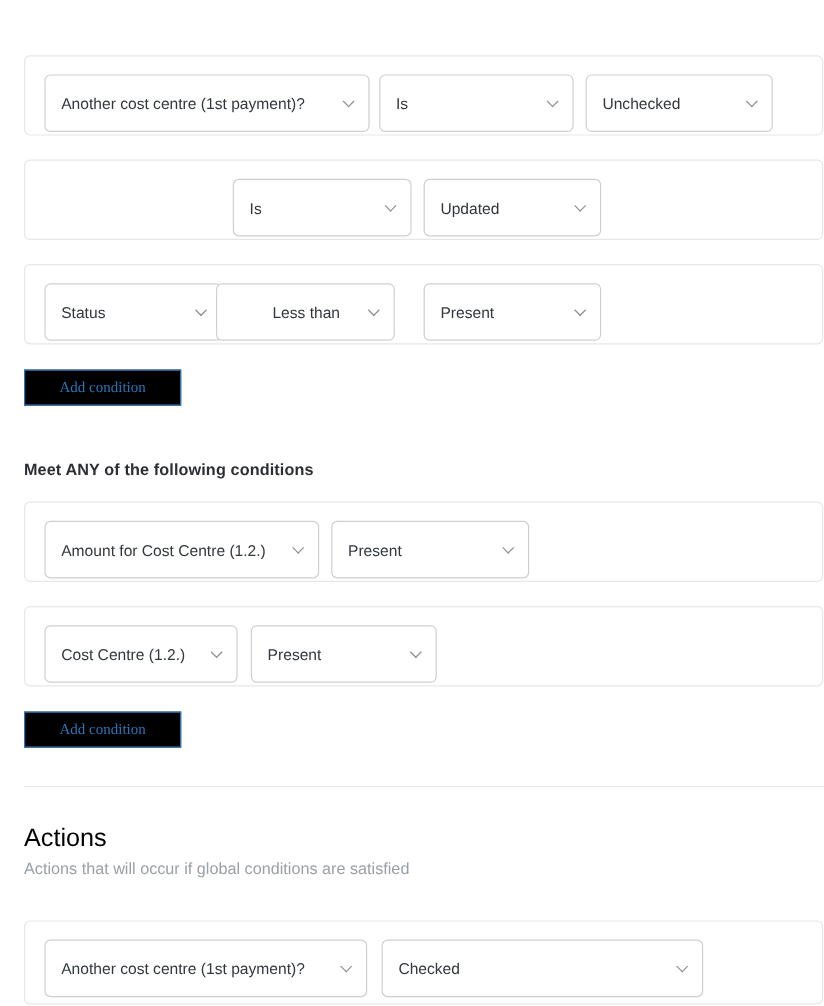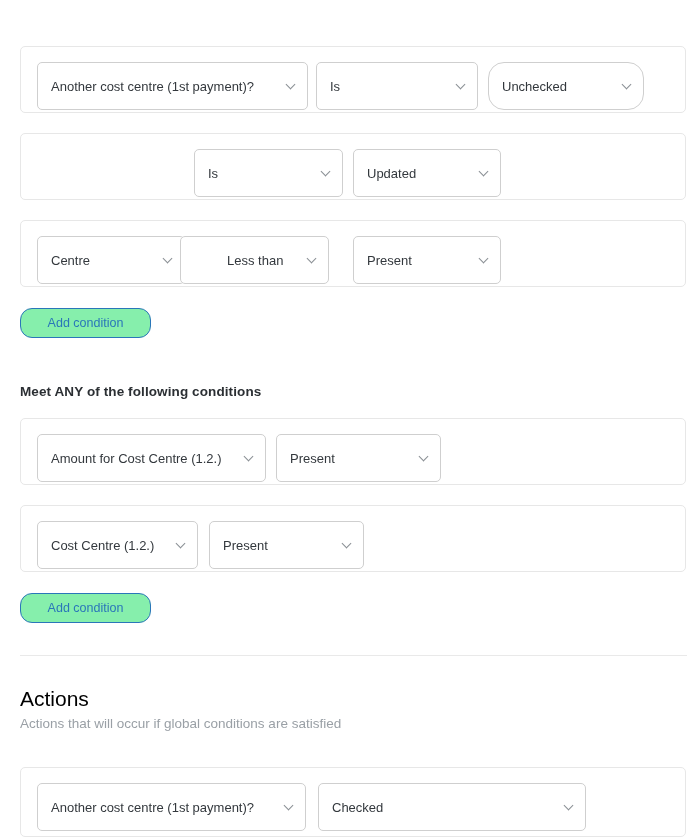--- a/index.html
+++ b/index.html
@@ -31,22 +31,22 @@
   .select .label{
     font-size:13px;color:var(--text-dark);white-space:nowrap;overflow:hidden;
   }
   .chevron{
     width:7px;height:7px;flex:0 0 auto;margin-left:10px;margin-top:-4px;
     border-right:1.4px solid #8a8f94;border-bottom:1.4px solid #8a8f94;
     transform:rotate(45deg);
   }
   .add-btn{
     position:absolute;left:20px;width:131px;height:30px;
-    background:#86efac;border:1px solid var(--accent);border-radius:12px;
-    color:var(--accent);font-size:12.5px;font-family:Liberation Sans, sans-serif;
+    background:#000000;border:1px solid var(--accent);border-radius:0;
+    color:var(--accent);font-size:12.5px;font-family:Liberation Serif, serif;
     display:flex;align-items:center;justify-content:center;cursor:pointer;
   }
   .divider{
     position:absolute;left:20px;right:0;height:1px;background:#e9e9e9;
   }
   .big-heading{
     position:absolute;left:20px;
     font-size:21px;font-weight:400;color:#000000;
   }
   .subtitle{
@@ -62,40 +62,40 @@
 
   <div class="card" style="top:46px;">
     <div class="select" style="left:16px;width:271px;">
       <span class="label">Another cost centre (1st payment)?</span>
       <span class="chevron"></span>
     </div>
     <div class="select" style="left:295px;width:162px;">
       <span class="label">Is</span>
       <span class="chevron"></span>
     </div>
-    <div class="select" style="left:467px;width:156px;border-radius:16px;">
+    <div class="select" style="left:467px;width:156px;">
       <span class="label">Unchecked</span>
       <span class="chevron"></span>
     </div>
   </div>
 
   <div class="card" style="top:133px;">
     <div class="select" style="left:173px;width:149px;">
       <span class="label">Is</span>
       <span class="chevron"></span>
     </div>
     <div class="select" style="left:332px;width:148px;">
       <span class="label">Updated</span>
       <span class="chevron"></span>
     </div>
   </div>
 
   <div class="card" style="top:220px;">
     <div class="select" style="left:16px;width:148px;">
-      <span class="label">Centre</span>
+      <span class="label">Status</span>
       <span class="chevron"></span>
     </div>
     <div class="select" style="left:159px;width:149px;padding-left:46px;">
       <span class="label">Less than</span>
       <span class="chevron"></span>
     </div>
     <div class="select" style="left:332px;width:148px;">
       <span class="label">Present</span>
       <span class="chevron"></span>
     </div>

